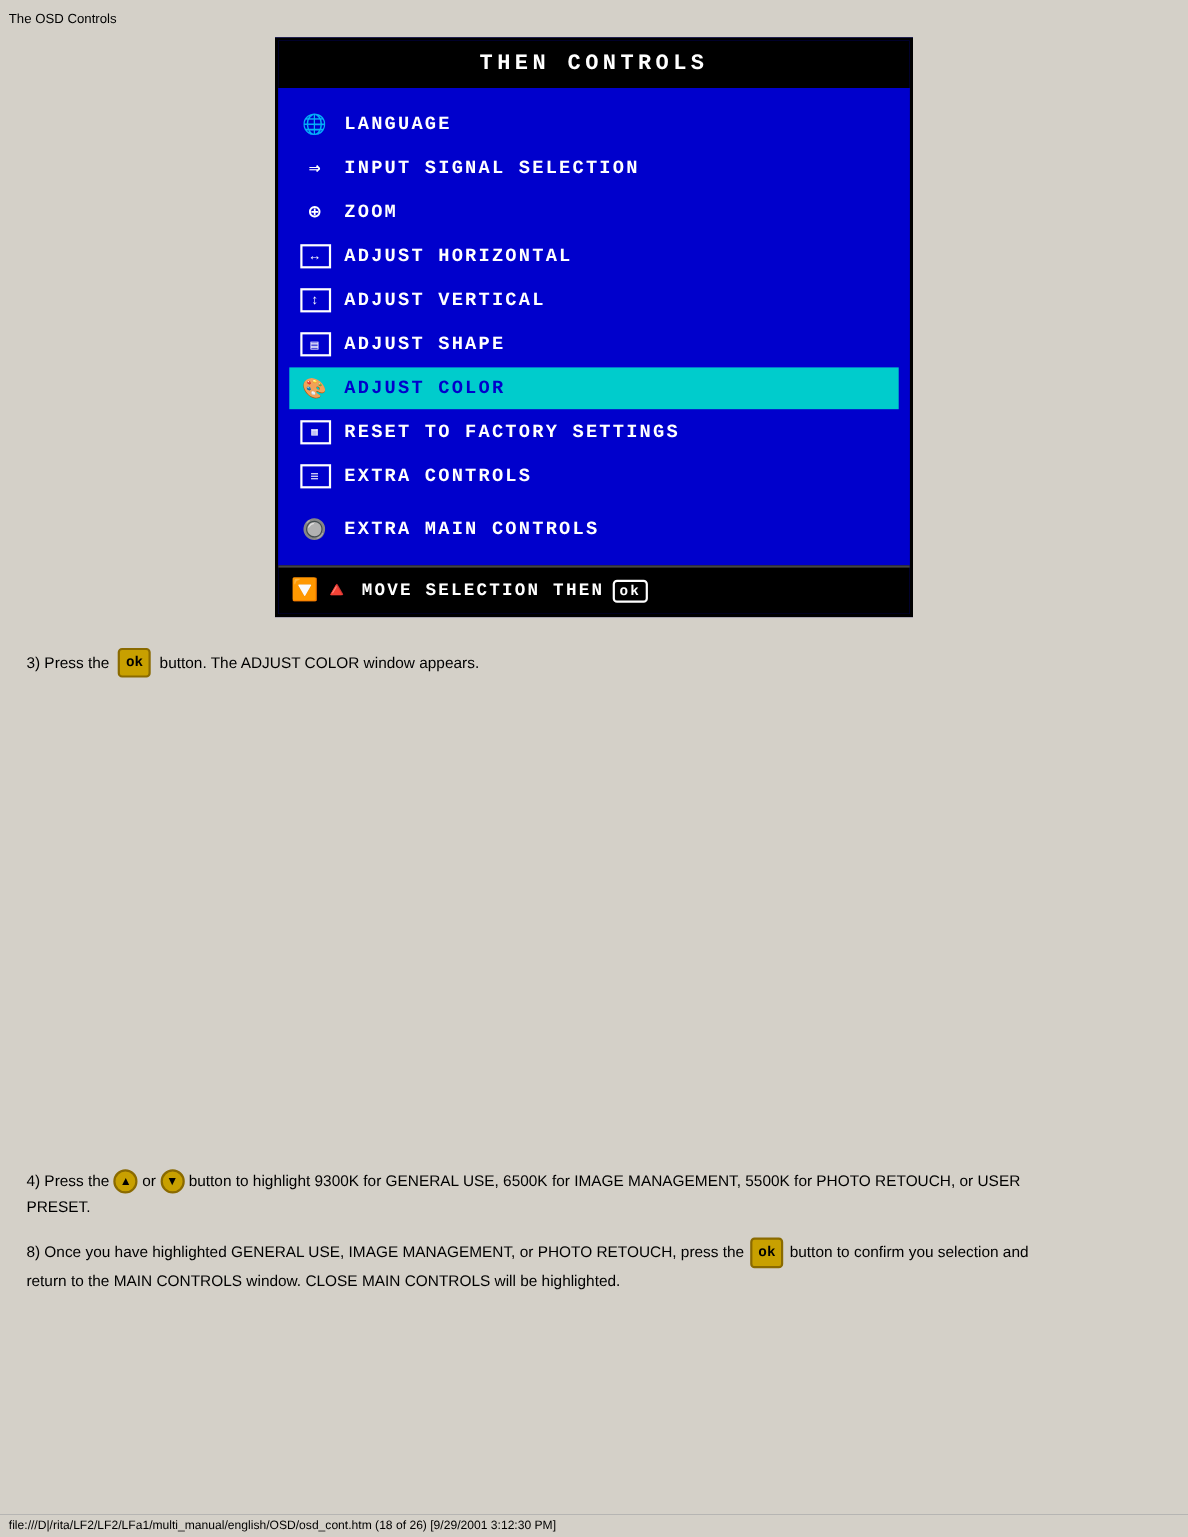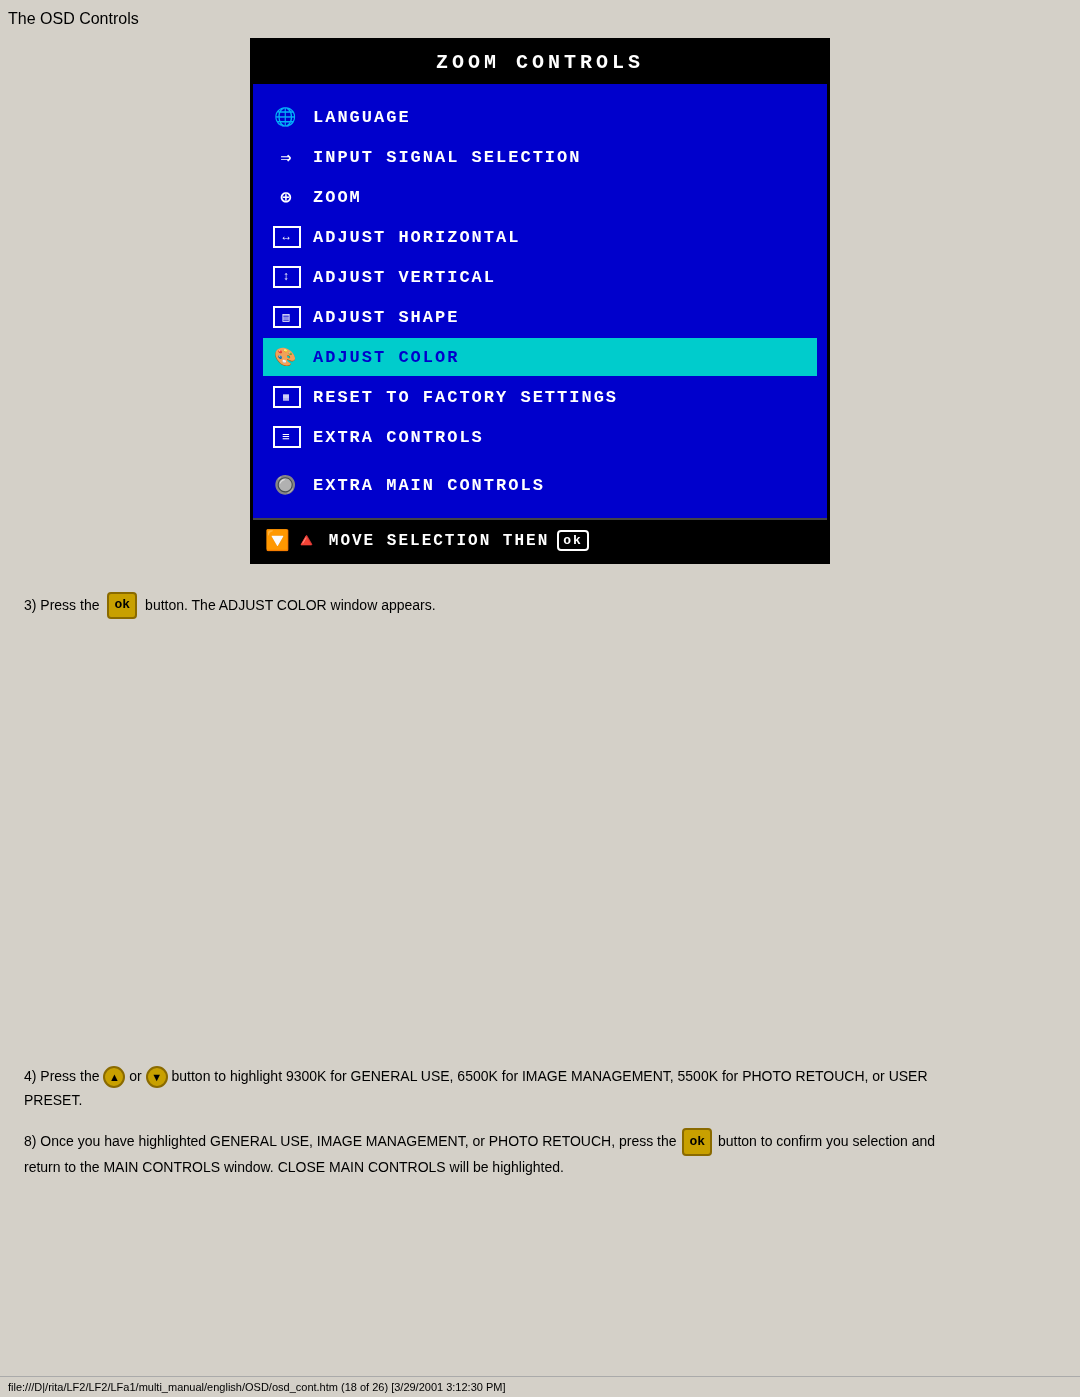--- a/index.html
+++ b/index.html
@@ -8,21 +8,21 @@
       font-family: Arial, Helvetica, sans-serif;
       font-size: 14px;
       background: #d4d0c8;
       color: #000;
       width: 1080px;
       min-height: 1397px;
       padding: 8px 0;
     }
 
     #title-bar {
-      font-size: 16px;
+      font-size: 12px;
       padding: 2px 8px 6px 8px;
       color: #000;
     }
 
     #osd-container {
       margin: 4px auto;
       width: 580px;
       border: 3px solid #000;
       background: #0000cc;
     }
@@ -189,21 +189,21 @@
     }
   </style>
 </head>
 <body>
 
 <div id="title-bar">
   <span>The OSD Controls</span>
 </div>
 
 <div id="osd-container">
-  <div id="osd-header">ZOOM  CONTROLS</div>
+  <div id="osd-header">THEN  CONTROLS</div>
 
   <div id="osd-menu">
 
     <div class="menu-item">
       <div class="icon">🌐</div>
       <span>LANGUAGE</span>
     </div>
 
     <div class="menu-item">
       <div class="icon">⇒</div>
@@ -306,14 +306,14 @@
     <span>8) Once you have highlighted GENERAL USE, IMAGE MANAGEMENT, or PHOTO RETOUCH, press the</span>
     <span class="inline-btn">ok</span>
     <span>button to confirm you selection and return to the MAIN CONTROLS window. CLOSE MAIN CONTROLS will be highlighted.</span>
   </div>
 
 </div>
 
 <div style="height: 80px;"></div>
 
 <div id="footer-bar">
-  <span>file:///D|/rita/LF2/LF2/LFa1/multi_manual/english/OSD/osd_cont.htm (18 of 26) [3/29/2001 3:12:30 PM]</span>
+  <span>file:///D|/rita/LF2/LF2/LFa1/multi_manual/english/OSD/osd_cont.htm (18 of 26) [9/29/2001 3:12:30 PM]</span>
 </div>
 
 </body></html>

